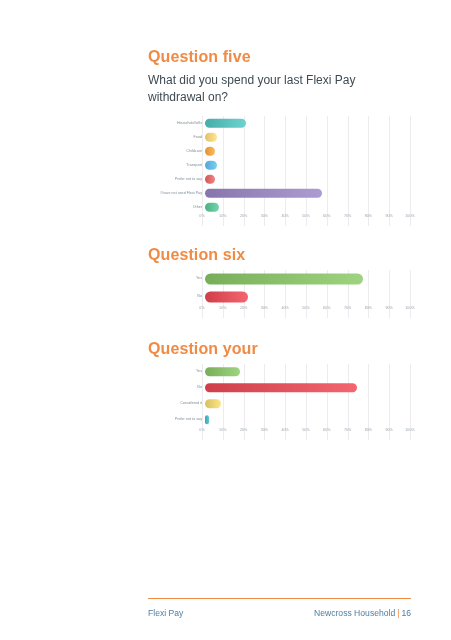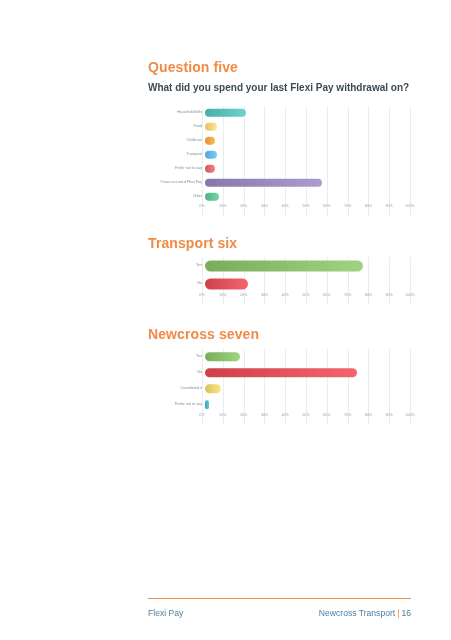--- a/index.html
+++ b/index.html
@@ -6,26 +6,26 @@
   body{
     width:451px;height:640px;background:#ffffff;
     font-family:"Liberation Sans", sans-serif;
     -webkit-font-smoothing:antialiased;
     overflow:hidden;
   }
   .page{position:relative;width:451px;height:640px;box-sizing:border-box;}
   .content{position:absolute;left:148px;top:44px;width:262px;}
 
   .q-title{
-    font-size:14px;font-weight:bold;color:#ef8b45;
-    letter-spacing:.1px;margin:16px 0 6px 0;line-height:1.1;
+    font-size:16px;font-weight:bold;color:#ef8b45;
+    letter-spacing:.1px;margin:4px 0 6px 0;line-height:1.1;
   }
   .q-text{
-    font-size:10px;color:#3e4a52;line-height:1.45;margin:0 0 10px 0;
-    font-weight:bold;
+    font-size:12px;color:#3e4a52;line-height:1.45;margin:0 0 10px 0;
+    font-weight:normal;
   }
 
   
   .chart{position:relative;margin:0 0 0 0;}
   .rows{position:relative;}
   .row{
     display:flex;align-items:center;height:var(--rh,14px);
     position:relative;
   }
   .cat-label{
@@ -140,21 +140,21 @@
             <span style="left: 60%;">60%</span>
             <span style="left: 70%;">70%</span>
             <span style="left: 80%;">80%</span>
             <span style="left: 90%;">90%</span>
             <span style="left: 100%;">100%</span>
           </div>
       </div>
     </div>
 
     <div class="sec" style="margin-top:20px;">
-      <div class="q-title">Transport six</div>
+      <div class="q-title">Question six</div>
       <div class="chart">
         <div class="gridlines" id="grid1">
             <i style="left: 0%;"></i>
             <i style="left: 10%;"></i>
             <i style="left: 20%;"></i>
             <i style="left: 30%;"></i>
             <i style="left: 40%;"></i>
             <i style="left: 50%;"></i>
             <i style="left: 60%;"></i>
             <i style="left: 70%;"></i>
@@ -186,21 +186,21 @@
             <span style="left: 60%;">60%</span>
             <span style="left: 70%;">70%</span>
             <span style="left: 80%;">80%</span>
             <span style="left: 90%;">90%</span>
             <span style="left: 100%;">100%</span>
           </div>
       </div>
     </div>
 
     <div class="sec" style="margin-top:22px;">
-      <div class="q-title">Newcross seven</div>
+      <div class="q-title">Question your</div>
       <div class="chart">
         <div class="gridlines" id="grid2">
             <i style="left: 0%;"></i>
             <i style="left: 10%;"></i>
             <i style="left: 20%;"></i>
             <i style="left: 30%;"></i>
             <i style="left: 40%;"></i>
             <i style="left: 50%;"></i>
             <i style="left: 60%;"></i>
             <i style="left: 70%;"></i>
@@ -250,18 +250,18 @@
       </div>
     </div>
 
   </div>
 
   <div class="footer">
     <div class="footer-rule"></div>
     <div class="footer-row">
       <div class="footer-left">Flexi Pay</div>
       <div class="footer-right">
-        <span>Newcross Transport</span><span class="footer-sep">|</span><span class="footer-page">16</span>
+        <span>Newcross Household</span><span class="footer-sep">|</span><span class="footer-page">16</span>
       </div>
     </div>
   </div>
 
 </div>
 
 </body></html>

